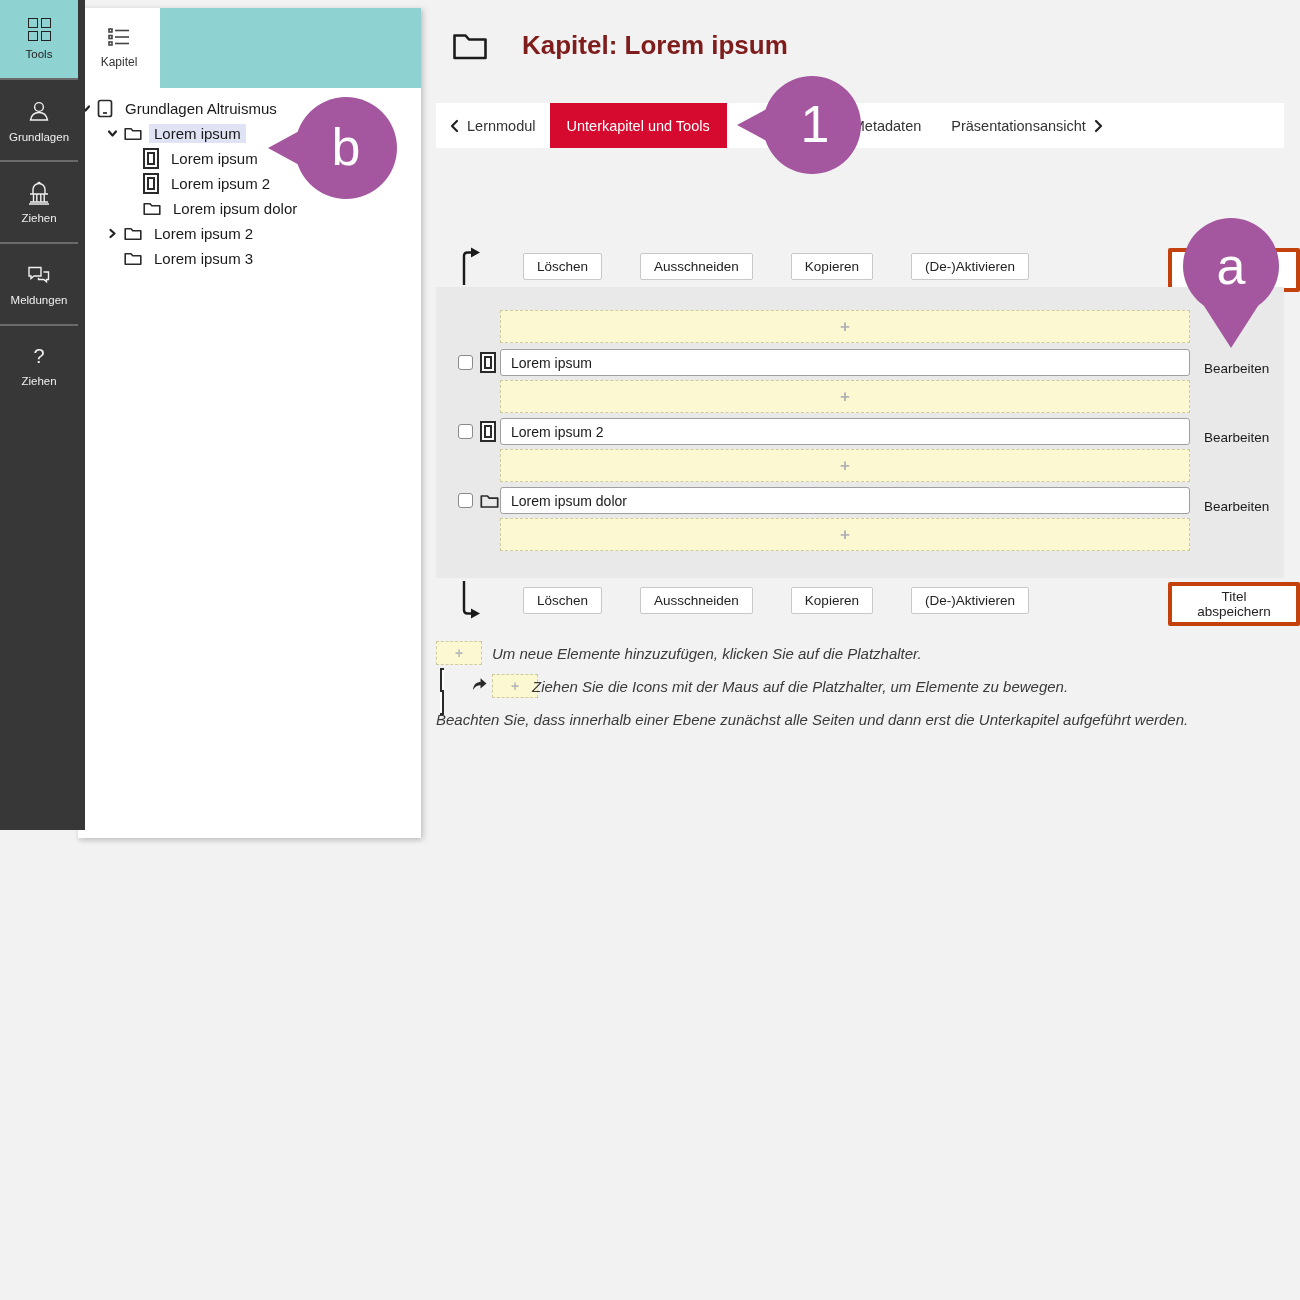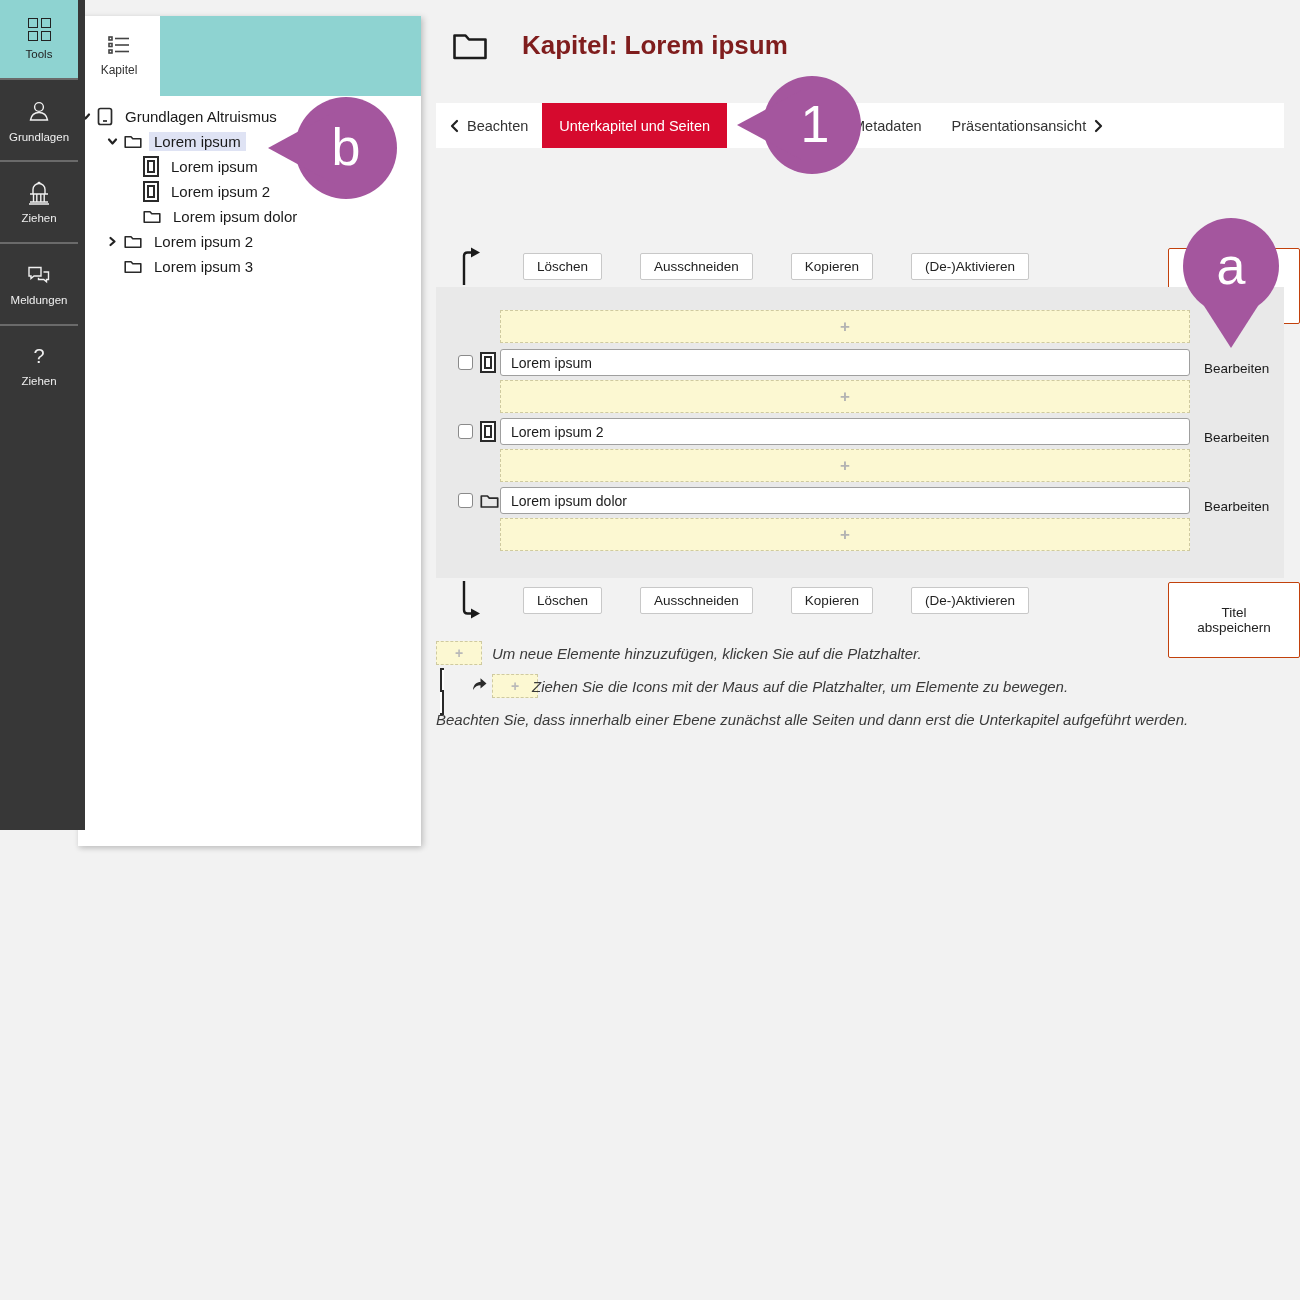--- a/index.html
+++ b/index.html
@@ -15,21 +15,21 @@
   .rail-item.dark { height:82px; border-top:2px solid #6a6a6a; }
   .rail-item.dark:first-of-type { border-top:none; }
   #rail-tools { height:78px; background:#8ed3d1; }
   #rail-tools .lbl { color:#222; }
   .grid-ic { display:grid; grid-template-columns:10px 10px; grid-template-rows:10px 10px; gap:3px; }
   .grid-ic span { border:1.8px solid #222; background:transparent; }
   svg.white-ic { stroke:#f0f0f0; fill:none; stroke-width:1.4; }
   .q-ic { font-size:20px; color:#f0f0f0; font-weight:400; }
 
   
-  #tree-panel { left:78px; top:16px; width:343px; height:830px; background:#fff;
+  #tree-panel { left:78px; top:8px; width:343px; height:830px; background:#fff;
     box-shadow:3px 1px 6px rgba(0,0,0,.14), 0 3px 5px rgba(0,0,0,.10); z-index:4; }
   #panel-header { position:absolute; left:0; top:0; width:343px; height:80px; }
   #kapitel-tab { position:absolute; left:0; top:0; width:82px; height:80px; background:#fff;
     display:flex; flex-direction:column; align-items:center; justify-content:center; gap:8px; cursor:pointer; }
   #kapitel-tab .lbl { font-size:12px; color:#333; }
   #panel-header .teal-fill { position:absolute; left:82px; top:0; width:261px; height:80px; background:#8ed3d1; }
   #tree { position:absolute; left:0; top:88px; width:343px; font-size:15px; }
   .trow { display:flex; align-items:center; height:25px; cursor:pointer; }
   .trow .chev { width:14px; display:flex; justify-content:center; margin-right:5px; }
   .trow .chev.empty { visibility:hidden; }
@@ -50,22 +50,22 @@
     padding:0 14px; cursor:pointer; white-space:nowrap; }
   .tab.active { background:#d60a2e; color:#fff; padding:0 17px; }
   .tab-spacer1 { width:112px; } .tab-spacer2 { width:2px; }
   svg.chev-dark { stroke:#222; fill:none; stroke-width:2.2; stroke-linecap:round; stroke-linejoin:round; }
 
   .toolbar { left:436px; width:848px; height:40px; display:flex; align-items:center;gap:29px; }
   .tb-arrow { margin-left:24px; margin-right:12px; }
   .tb-btn { background:#fff; border:1px solid #c8c8c8; border-radius:2px; font-size:13.5px;
     color:#222; padding:5px 13px; margin-right:9px; cursor:pointer;
     font-family:"Liberation Sans",sans-serif; }
-  .save-btn { position:absolute; background:#fff; border:1px solid #c2410c; border-radius:2px;
-    font-size:13.5px; color:#222; padding:22px 14px; cursor:pointer;
+  .save-btn { position:absolute; background:#fff; border:4px solid #c2410c; border-radius:2px;
+    font-size:13.5px; color:#222; padding:3px 14px; cursor:pointer;
     font-family:"Liberation Sans",sans-serif; }
 
   #list-box { left:436px; top:287px; width:848px; height:291px; background:#e9e9e9; }
   .placeholder { position:absolute; left:64px; width:690px; height:33px; background:#fcf8d2;
     border:1px dashed #cfcaa0; display:flex; align-items:center; justify-content:center;
     color:#b3b3b3; font-size:17px; font-weight:700; cursor:pointer; }
   .lrow-cb { position:absolute; left:22px; width:15px; height:15px; background:#fff;
     border:1.5px solid #8a8a8a; border-radius:3px; cursor:pointer; }
   .lrow-input { position:absolute; left:64px; width:690px; height:27px; background:#fff;
     border:1px solid #9f9f9f; border-radius:3px; font-size:14px; color:#1a1a1a;
@@ -228,24 +228,24 @@
     <path d="M2.5 27 V4.5 H13.5 L17 8.5 H33.5 V27 Z" fill="none" stroke="#1c1c1c" stroke-width="2.6" stroke-linejoin="round"></path>
   </svg>
   <h1 id="page-title">Kapitel: Lorem ipsum</h1>
 </div>
 
 <div id="tabbar" class="abs">
   <div class="tab">
     <svg class="chev-dark" width="9" height="14" viewBox="0 0 9 14">
         <polyline points="7,2 2,7 7,12"></polyline>
       </svg>
-    <span>Beachten</span>
+    <span>Lernmodul</span>
   </div>
   <div class="tab active">
-    <span>Unterkapitel und Seiten</span>
+    <span>Unterkapitel und Tools</span>
   </div>
   <div class="tab-spacer1"></div>
   <div class="tab">
     <span>Metadaten</span>
   </div>
   <div class="tab-spacer2"></div>
   <div class="tab">
     <span>Präsentationsansicht</span>
     <svg class="chev-dark" width="9" height="14" viewBox="0 0 9 14">
         <polyline points="2,2 7,7 2,12"></polyline>

